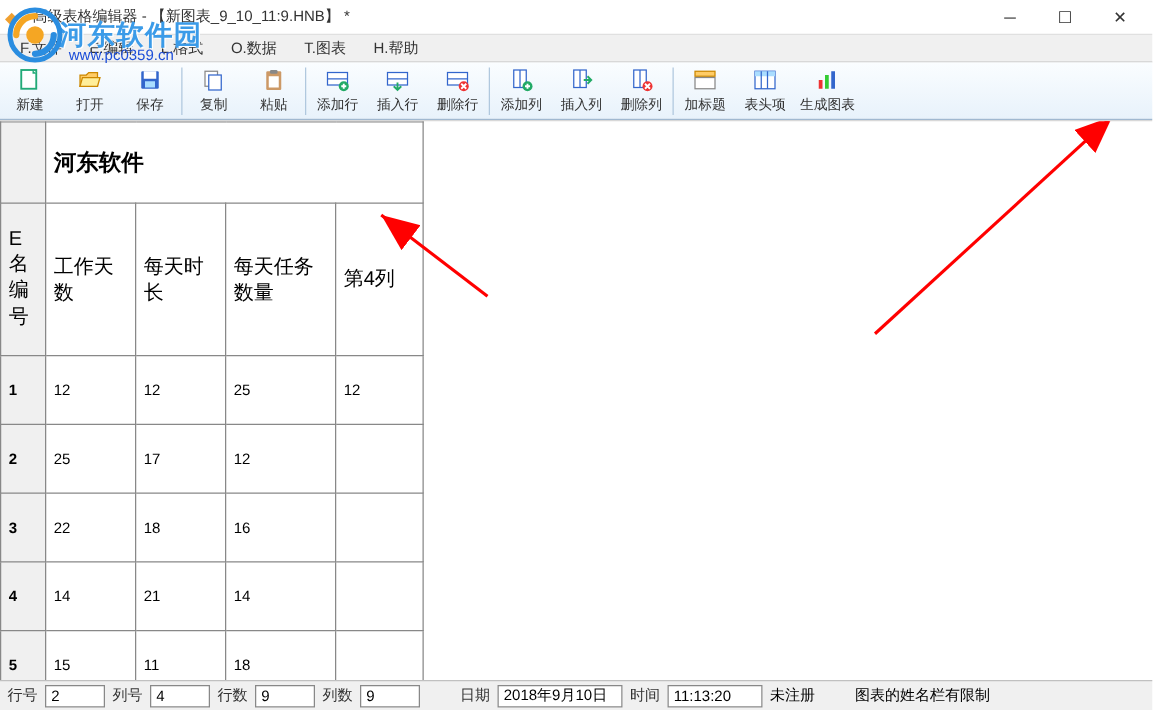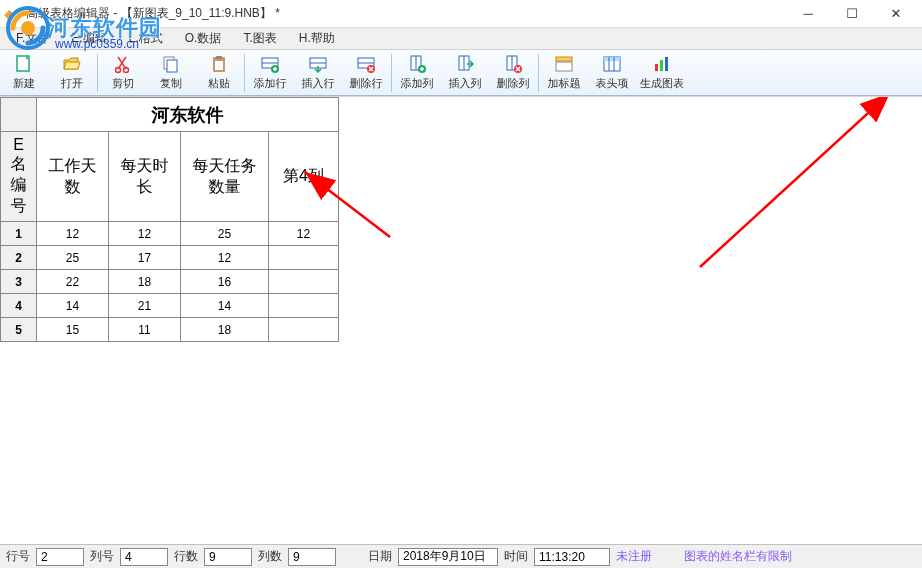--- a/index.html
+++ b/index.html
@@ -143,23 +143,23 @@
       border-top: 1px solid #d8d8d8;
       background: #fff;
       overflow: hidden;
     }
     .spreadsheet {
       border-collapse: collapse;
       margin: 0;
     }
     .spreadsheet th, .spreadsheet td {
       border: 1px solid #888;
-      text-align: center;
-      font-size: 12px;
-      padding: 4px 6px;
+      text-align: left;
+      font-size: 12px;
+      padding: 20px 6px;
       height: 24px;
       background: #fff;
     }
     .title-row th {
       font-size: 18px;
       font-weight: bold;
       height: 34px;
       background: #fff;
     }
     .header-row th {
@@ -202,21 +202,21 @@
     .sb-input {
       background: #fff;
       border: 1px solid #888;
       padding: 1px 4px;
       font-size: 12px;
       width: 48px;
       height: 18px;
       font-family: inherit;
     }
     .sb-input.wide { width: 100px; }
-    .sb-text { color: #8b5cf6; }
+    .sb-text { color: #000000; }
     .sb-gap { width: 20px; }
   </style>
 </head>
 <body>
 
 <div class="titlebar">
   <span class="titlebar-icon">◆</span>
   <span class="titlebar-text">高级表格编辑器 - 【新图表_9_10_11:9.HNB】 *</span>
   <div class="win-controls">
     <div class="win-btn">─</div>
@@ -259,31 +259,31 @@
   </div>
   <div class="tb-btn">
     <span class="tb-icon">
         <svg width="20" height="20">
           <path d="M2 6 L7 6 L9 4 L16 4 L16 15 L2 15 Z" fill="#fc6" stroke="#c80"></path>
           <path d="M4 8 L18 8 L16 15 L2 15 Z" fill="#fe9" stroke="#c80"></path>
         </svg>
       </span>
     <span class="tb-label">打开</span>
   </div>
+  <div class="tb-btn">
+    <span class="tb-icon">
+        <svg width="20" height="20">
+          <rect x="3" y="3" width="14" height="14" fill="#36c" rx="1"></rect>
+          <rect x="5" y="3" width="10" height="6" fill="#fff"></rect>
+          <rect x="6" y="11" width="8" height="5" fill="#adf"></rect>
+        </svg>
+      </span>
+    <span class="tb-label">保存</span>
+  </div>
   <div class="tb-sep"></div>
-  <div class="tb-btn">
-    <span class="tb-icon">
-        <svg width="20" height="20">
-          <path d="M5 3 L13 15 M13 3 L5 15" stroke="#e33" stroke-width="1.5"></path>
-          <circle cx="5" cy="16" r="2.5" fill="none" stroke="#e33" stroke-width="1.5"></circle>
-          <circle cx="13" cy="16" r="2.5" fill="none" stroke="#e33" stroke-width="1.5"></circle>
-        </svg>
-      </span>
-    <span class="tb-label">剪切</span>
-  </div>
   <div class="tb-btn">
     <span class="tb-icon">
         <svg width="20" height="20">
           <rect x="3" y="3" width="10" height="12" fill="#fff" stroke="#888"></rect>
           <rect x="6" y="6" width="10" height="12" fill="#fff" stroke="#36c"></rect>
         </svg>
       </span>
     <span class="tb-label">复制</span>
   </div>
   <div class="tb-btn">

